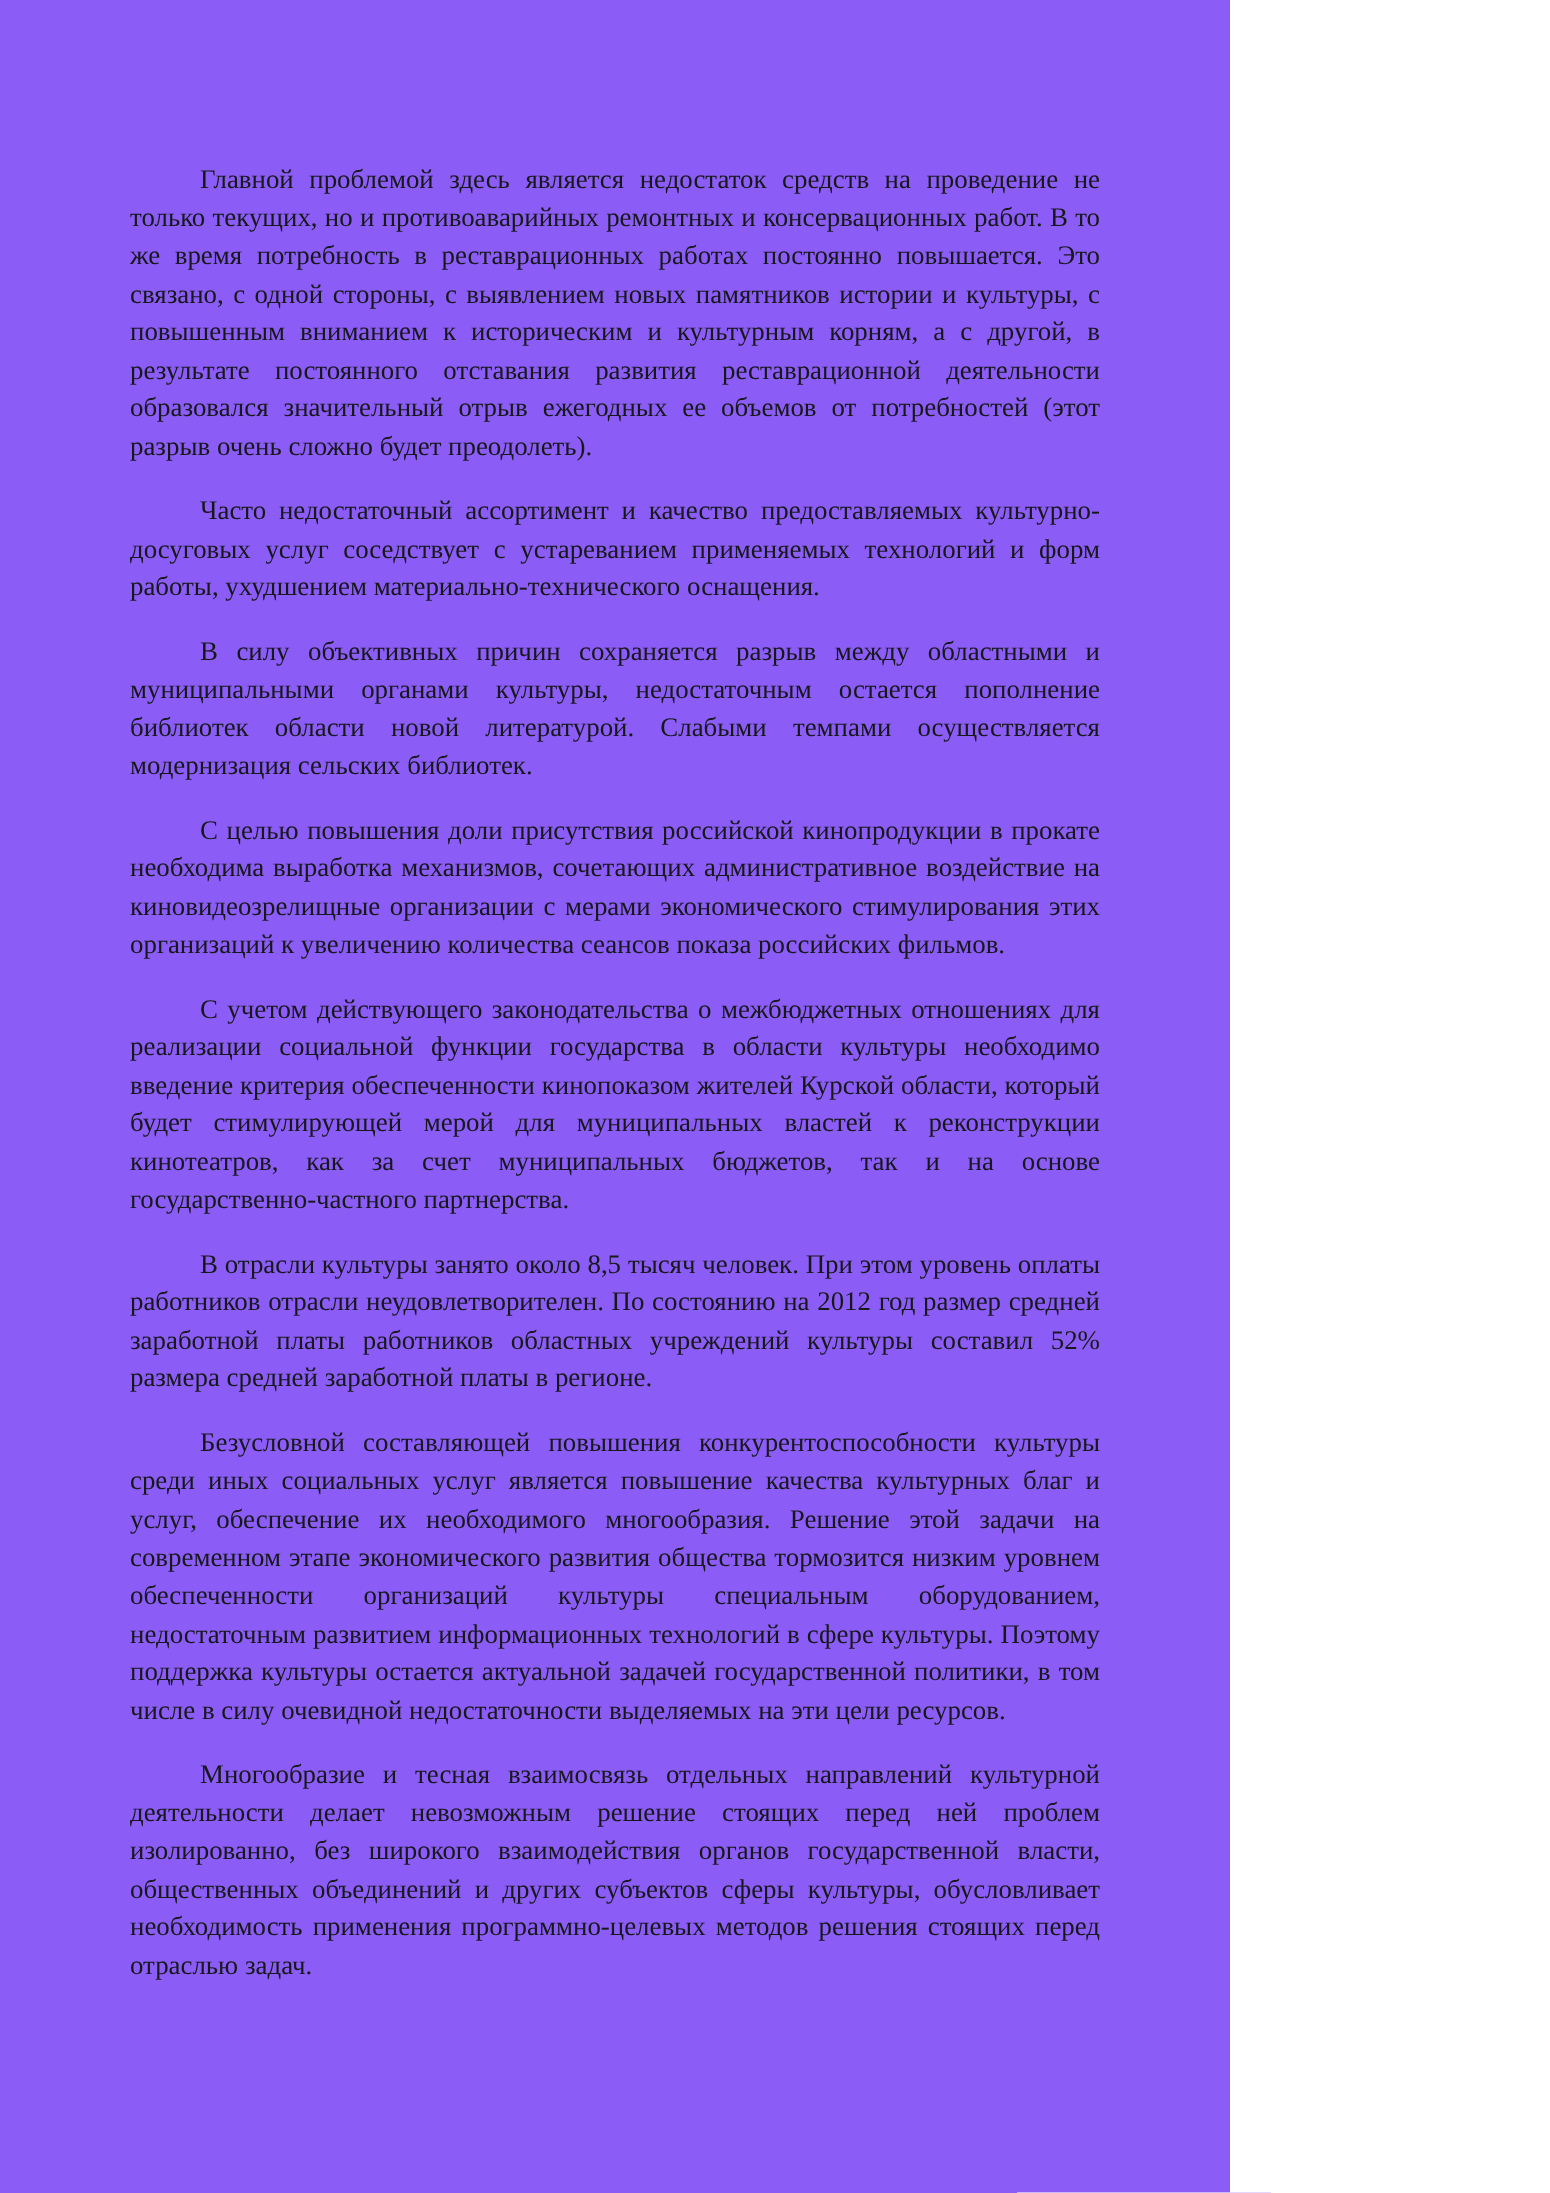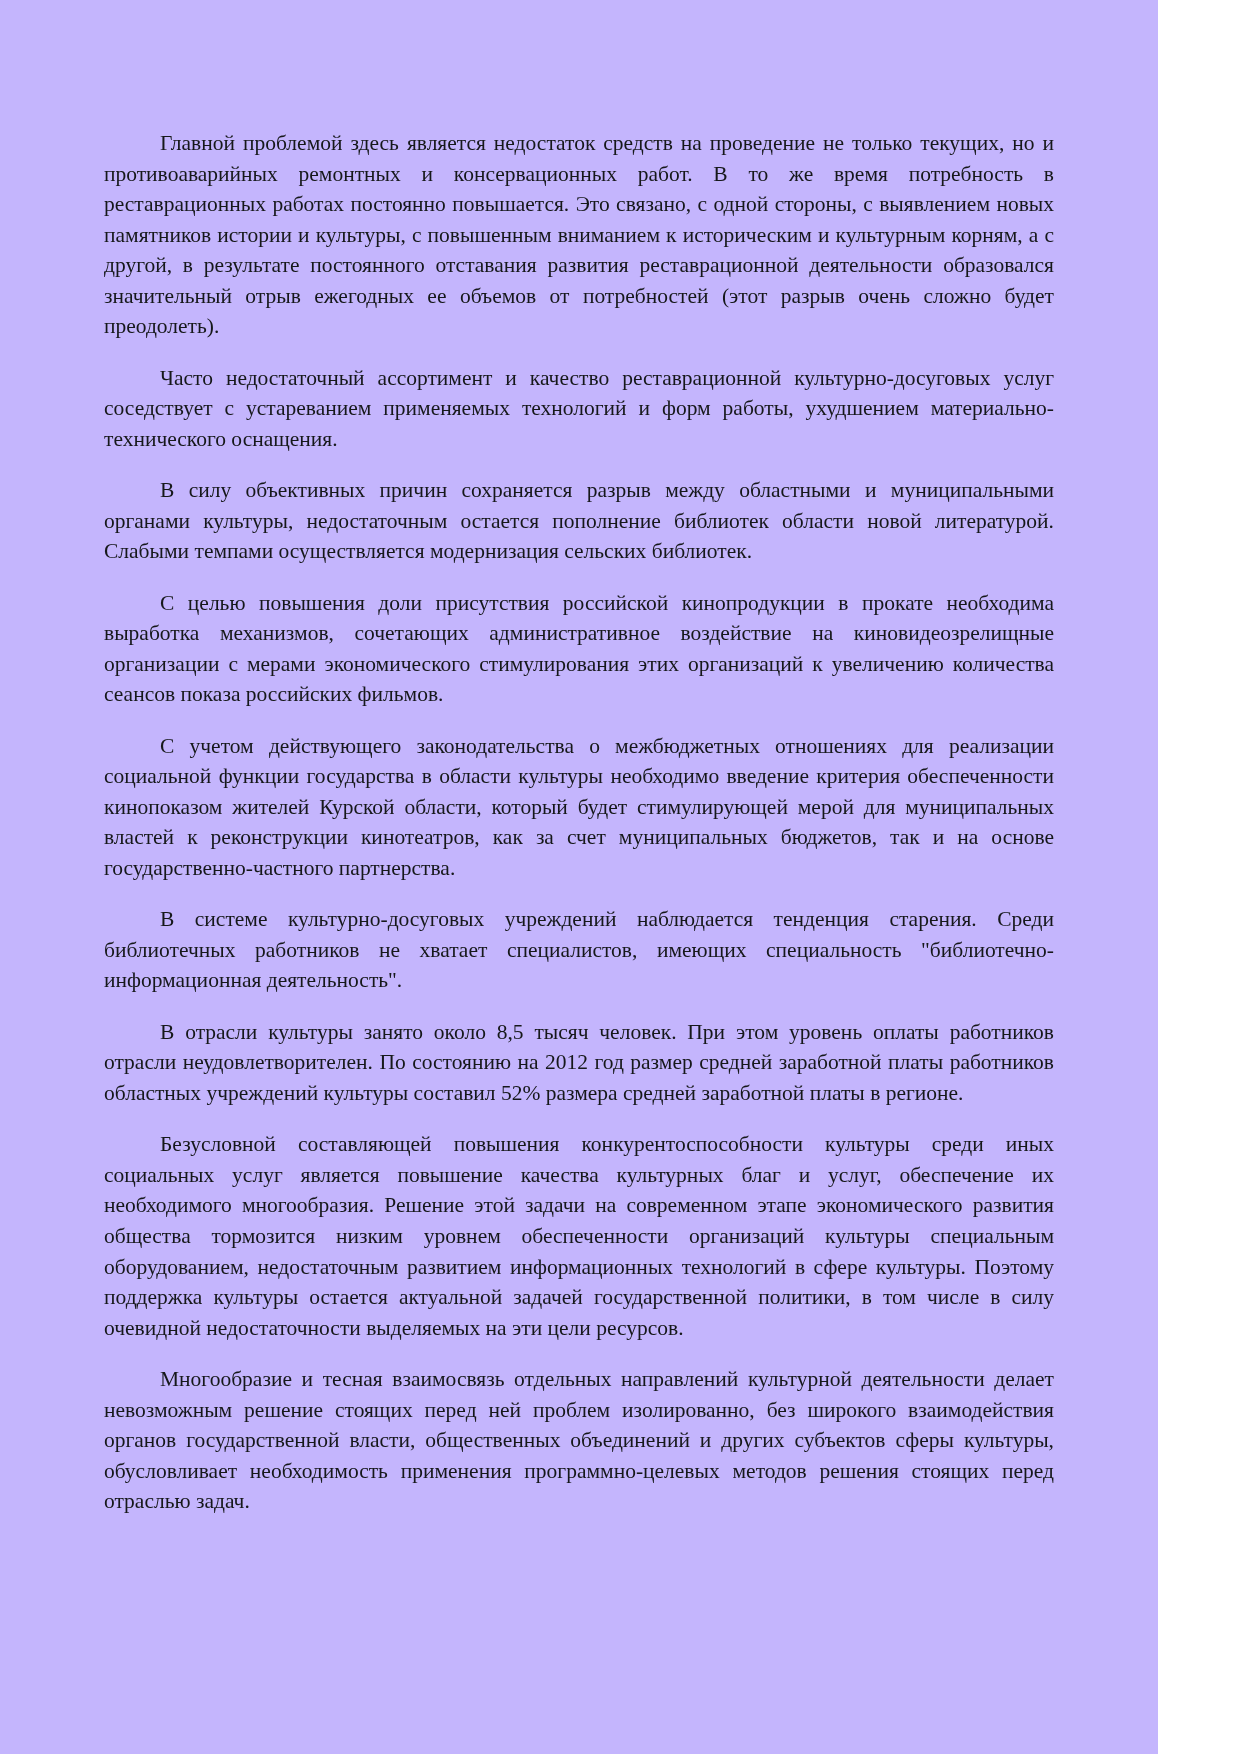--- a/index.html
+++ b/index.html
@@ -1,24 +1,24 @@
 <!DOCTYPE html>
 <html lang="ru"><head>
 <meta charset="utf-8">
 <style>
   html, body {
     margin: 0;
     padding: 0;
     background: #ffffff;
   }
   .page {
-    width: 1158px;
+    width: 984px;
     height: 1754px;
     box-sizing: border-box;
-    background: #c4b5fd;
+    background: #8b5cf6;
     position: relative;
     padding: 128px 104px 100px 104px;
     font-family: "Liberation Serif", "DejaVu Serif", serif;
     color: #1a1a1a;
   }
   .doc-body {
     width: 100%;
   }
   p.para {
     margin: 0 0 21px 0;
@@ -33,22 +33,21 @@
   p.para:last-child {
     margin-bottom: 16px;
   }
 </style>
 </head>
 <body>
 
 <div class="page">
   <div class="doc-body">
     <p class="para">Главной проблемой здесь является недостаток средств на проведение не только текущих, но и противоаварийных ремонтных и консервационных работ. В то же время потребность в реставрационных работах постоянно повышается. Это связано, с одной стороны, с выявлением новых памятников истории и культуры, с повышенным вниманием к историческим и культурным корням, а с другой, в результате постоянного отставания развития реставрационной деятельности образовался значительный отрыв ежегодных ее объемов от потребностей (этот разрыв очень сложно будет преодолеть).</p>
-    <p class="para">Часто недостаточный ассортимент и качество реставрационной культурно-досуговых услуг соседствует с устареванием применяемых технологий и форм работы, ухудшением материально-технического оснащения.</p>
+    <p class="para">Часто недостаточный ассортимент и качество предоставляемых культурно-досуговых услуг соседствует с устареванием применяемых технологий и форм работы, ухудшением материально-технического оснащения.</p>
     <p class="para">В силу объективных причин сохраняется разрыв между областными и муниципальными органами культуры, недостаточным остается пополнение библиотек области новой литературой. Слабыми темпами осуществляется модернизация сельских библиотек.</p>
     <p class="para">С целью повышения доли присутствия российской кинопродукции в прокате необходима выработка механизмов, сочетающих административное воздействие на киновидеозрелищные организации с мерами экономического стимулирования этих организаций к увеличению количества сеансов показа российских фильмов.</p>
     <p class="para">С учетом действующего законодательства о межбюджетных отношениях для реализации социальной функции государства в области культуры необходимо введение критерия обеспеченности кинопоказом жителей Курской области, который будет стимулирующей мерой для муниципальных властей к реконструкции кинотеатров, как за счет муниципальных бюджетов, так и на основе государственно-частного партнерства.</p>
-    <p class="para">В системе культурно-досуговых учреждений наблюдается тенденция старения. Среди библиотечных работников не хватает специалистов, имеющих специальность "библиотечно-информационная деятельность".</p>
     <p class="para">В отрасли культуры занято около 8,5 тысяч человек. При этом уровень оплаты работников отрасли неудовлетворителен. По состоянию на 2012 год размер средней заработной платы работников областных учреждений культуры составил 52% размера средней заработной платы в регионе.</p>
     <p class="para">Безусловной составляющей повышения конкурентоспособности культуры среди иных социальных услуг является повышение качества культурных благ и услуг, обеспечение их необходимого многообразия. Решение этой задачи на современном этапе экономического развития общества тормозится низким уровнем обеспеченности организаций культуры специальным оборудованием, недостаточным развитием информационных технологий в сфере культуры. Поэтому поддержка культуры остается актуальной задачей государственной политики, в том числе в силу очевидной недостаточности выделяемых на эти цели ресурсов.</p>
     <p class="para">Многообразие и тесная взаимосвязь отдельных направлений культурной деятельности делает невозможным решение стоящих перед ней проблем изолированно, без широкого взаимодействия органов государственной власти, общественных объединений и других субъектов сферы культуры, обусловливает необходимость применения программно-целевых методов решения стоящих перед отраслью задач.</p>
   </div>
 </div>
 
 </body></html>

